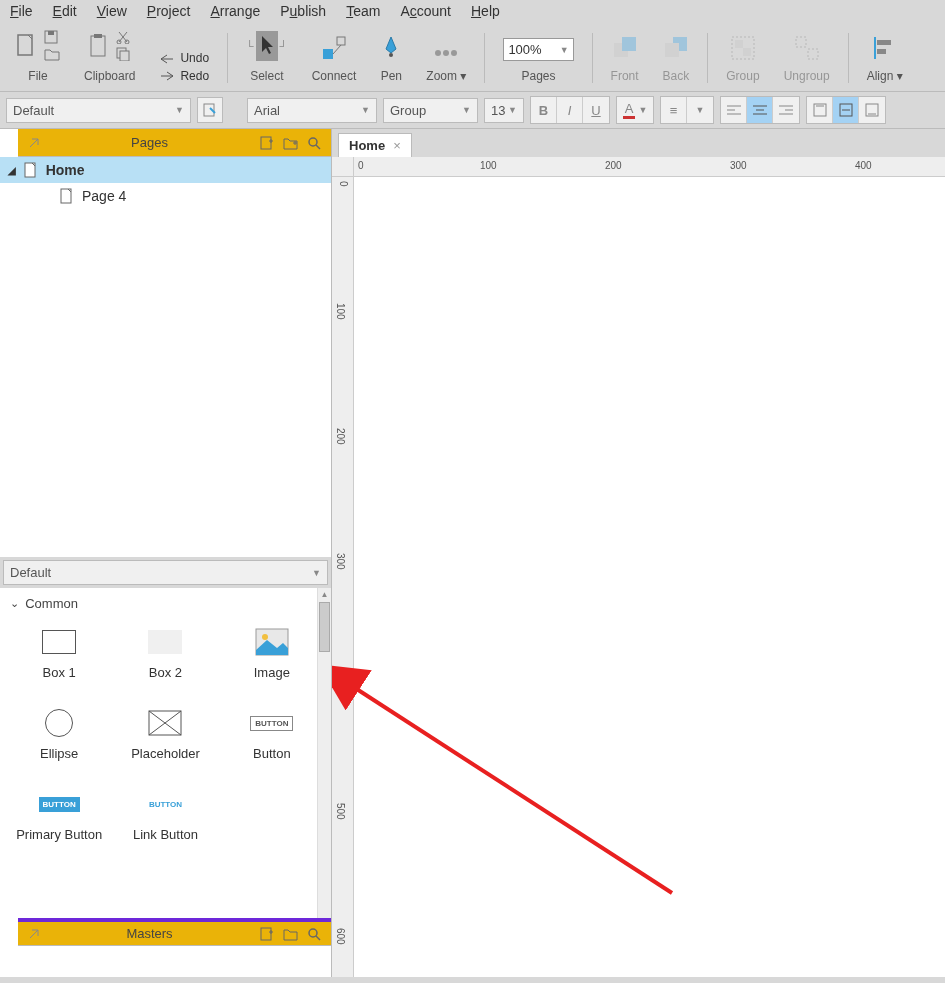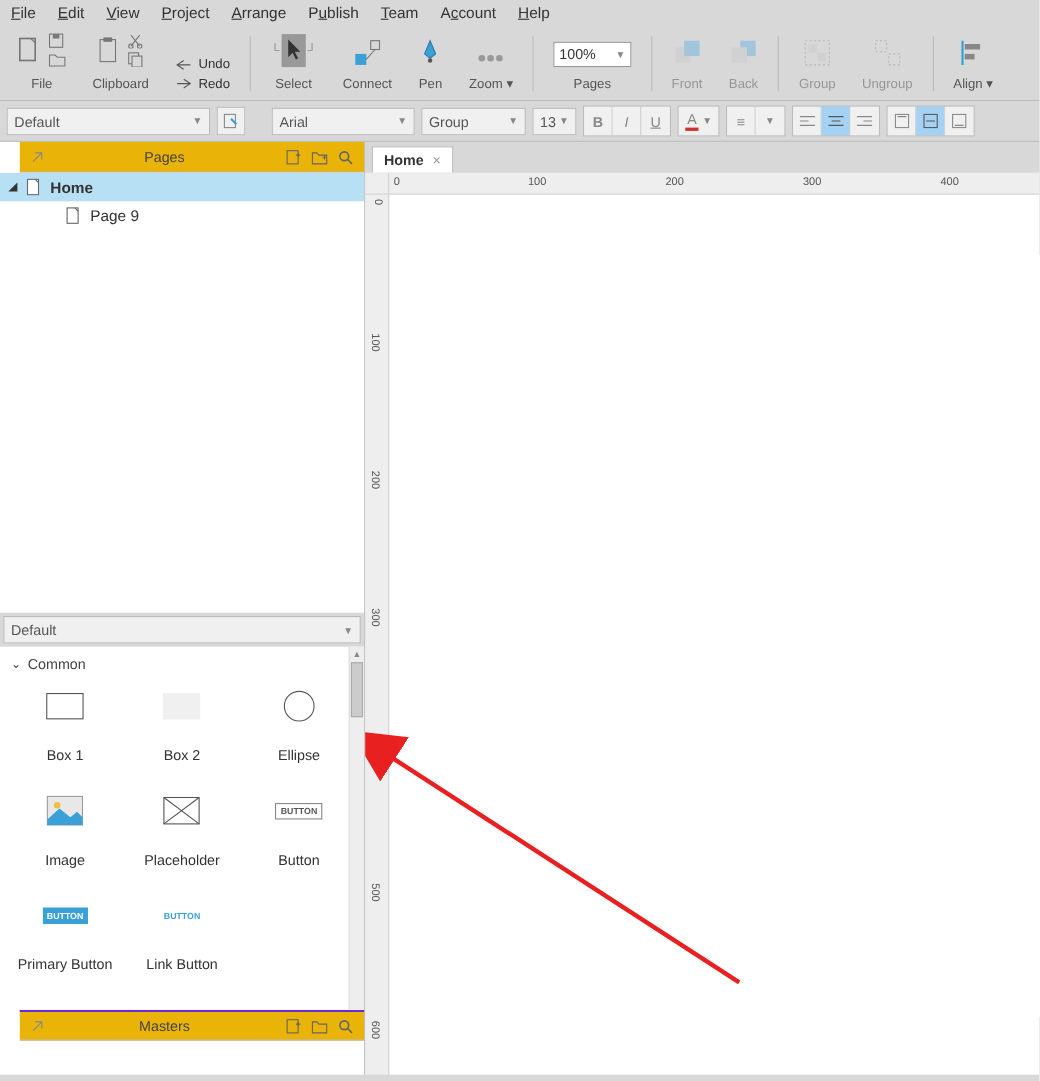--- a/index.html
+++ b/index.html
@@ -30,21 +30,21 @@
 .panel-head { display: flex; align-items: center; justify-content: space-between; background: #eab308; border-bottom: 1px solid #bbb; height: 28px; padding: 0 10px; margin-left: 18px; }
 .panel-head .title { flex: 1; text-align: center; font-size: 13px; color: #444; }
 .panel-head .icons { display: flex; gap: 8px; align-items: center; }
 .pages-body { background: #fff; flex: 1; min-height: 0; overflow: auto; }
 .page-row { display: flex; align-items: center; gap: 8px; padding: 5px 8px; font-size: 14px; }
 .page-row.active { background: #b8e0f5; font-weight: bold; }
 .page-row .indent { width: 18px; }
 .lib-body { background: #fff; height: 330px; overflow-y: auto; position: relative; padding-bottom: 6px; }
 .lib-cat { display: flex; align-items: center; gap: 6px; padding: 8px 10px; font-size: 13px; color: #444; }
 .lib-grid { display: grid; grid-template-columns: repeat(3, 1fr); gap: 30px 0; padding: 10px 6px; }
-.lib-item { display: flex; flex-direction: column; align-items: center; gap: 24px; font-size: 13px; color: #333; }
+.lib-item { display: flex; flex-direction: column; align-items: center; gap: 10px; font-size: 13px; color: #333; }
 .shape { width: 36px; height: 26px; display: flex; align-items: center; justify-content: center; }
 .canvas-area { flex: 1; display: flex; flex-direction: column; background: #d8d8d8; position: relative; }
 .tabs { display: flex; background: #d8d8d8; height: 28px; align-items: flex-end; padding-left: 6px; }
 .tab { background: #fff; border: 1px solid #bbb; border-bottom: none; padding: 4px 10px; display: flex; align-items: center; gap: 8px; font-weight: bold; font-size: 13px; }
 .tab .close { color: #999; font-weight: normal; cursor: pointer; }
 .ruler-corner { position: absolute; left: 0; top: 28px; width: 22px; height: 20px; background: #eee; border-right: 1px solid #ccc; border-bottom: 1px solid #ccc; }
 .ruler-h { position: absolute; left: 22px; top: 28px; right: 0; height: 20px; background: #eee; border-bottom: 1px solid #ccc; }
 .ruler-v { position: absolute; left: 0; top: 48px; width: 22px; bottom: 0; background: #eee; border-right: 1px solid #ccc; }
 .canvas { position: absolute; left: 22px; top: 48px; right: 0; bottom: 0; background: #fff; }
 .arrow-svg { position: absolute; left: 332px; top: 163px; pointer-events: none; }
@@ -341,21 +341,21 @@
           </svg>
         <span>Home</span>
       </div>
       <div class="page-row">
         <span class="indent"></span>
           <span class="indent"></span>
         <svg width="14" height="16">
             <rect x="1" y="1" width="10" height="14" fill="#fff" stroke="#666"></rect>
             <path d="M8 1 L11 4" stroke="#666"></path>
           </svg>
-        <span>Page 9</span>
+        <span>Page 4</span>
       </div>
     </div>
 
     <div style="padding:3px;background:#d8d8d8">
       <div class="dropdown" style="width:100%">
         <span>Default</span>
           <span class="tri">▼</span>
       </div>
     </div>
     <div class="lib-body">
@@ -368,39 +368,39 @@
           <div class="shape">
               <div style="width:34px;height:24px;border:1px solid #555"></div>
             </div>
           <span>Box 1</span>
         </div>
         <div class="lib-item">
           <div class="shape">
               <div style="width:34px;height:24px;background:#f0f0f0"></div>
             </div>
           <span>Box 2</span>
-        </div>
-        <div class="lib-item">
-          <div class="shape">
-              <div style="width:28px;height:28px;border:1px solid #555;border-radius:50%"></div>
-            </div>
-          <span>Ellipse</span>
         </div>
         <div class="lib-item">
           <div class="shape">
             <svg width="34" height="28">
                 <rect x="1" y="1" width="32" height="26" fill="#e8e8e8" stroke="#999"></rect>
                 <circle cx="10" cy="9" r="3" fill="#f2c040"></circle>
                 <path d="M1 22 L12 12 L22 20 L28 15 L33 20 L33 27 L1 27 Z" fill="#39a0d8"></path>
               </svg>
           </div>
           <span>Image</span>
         </div>
         <div class="lib-item">
           <div class="shape">
+              <div style="width:28px;height:28px;border:1px solid #555;border-radius:50%"></div>
+            </div>
+          <span>Ellipse</span>
+        </div>
+        <div class="lib-item">
+          <div class="shape">
             <svg width="34" height="26">
                 <rect x="1" y="1" width="32" height="24" fill="none" stroke="#555"></rect>
                 <line x1="1" y1="1" x2="33" y2="25" stroke="#555"></line>
                 <line x1="33" y1="1" x2="1" y2="25" stroke="#555"></line>
               </svg>
           </div>
           <span>Placeholder</span>
         </div>
         <div class="lib-item">
           <div class="shape">
@@ -420,21 +420,21 @@
             </div>
           <span>Link Button</span>
         </div>
       </div>
       <div style="position:absolute;right:0;top:0;width:14px;height:100%;background:#eee;border-left:1px solid #ddd">
         <div style="position:absolute;top:2px;left:2px;right:2px;height:10px;text-align:center;font-size:8px;color:#888">▲</div>
         <div style="position:absolute;top:14px;left:1px;right:1px;height:50px;background:#ccc;border:1px solid #aaa"></div>
       </div>
     </div>
 
-    <div class="panel-head" style="border-top:2px solid #6d28d9">
+    <div class="panel-head" style="border-top:4px solid #6d28d9">
       <svg width="12" height="12">
           <path d="M2 10 L10 2 M4 2 L10 2 L10 8" stroke="#888" fill="none"></path>
         </svg>
       <div class="title">Masters</div>
       <div class="icons">
         <svg width="16" height="16">
             <rect x="2" y="2" width="10" height="12" fill="none" stroke="#666"></rect>
             <path d="M10 6 L14 6 M12 4 L12 8" stroke="#666"></path>
           </svg>
         <svg width="16" height="16">

